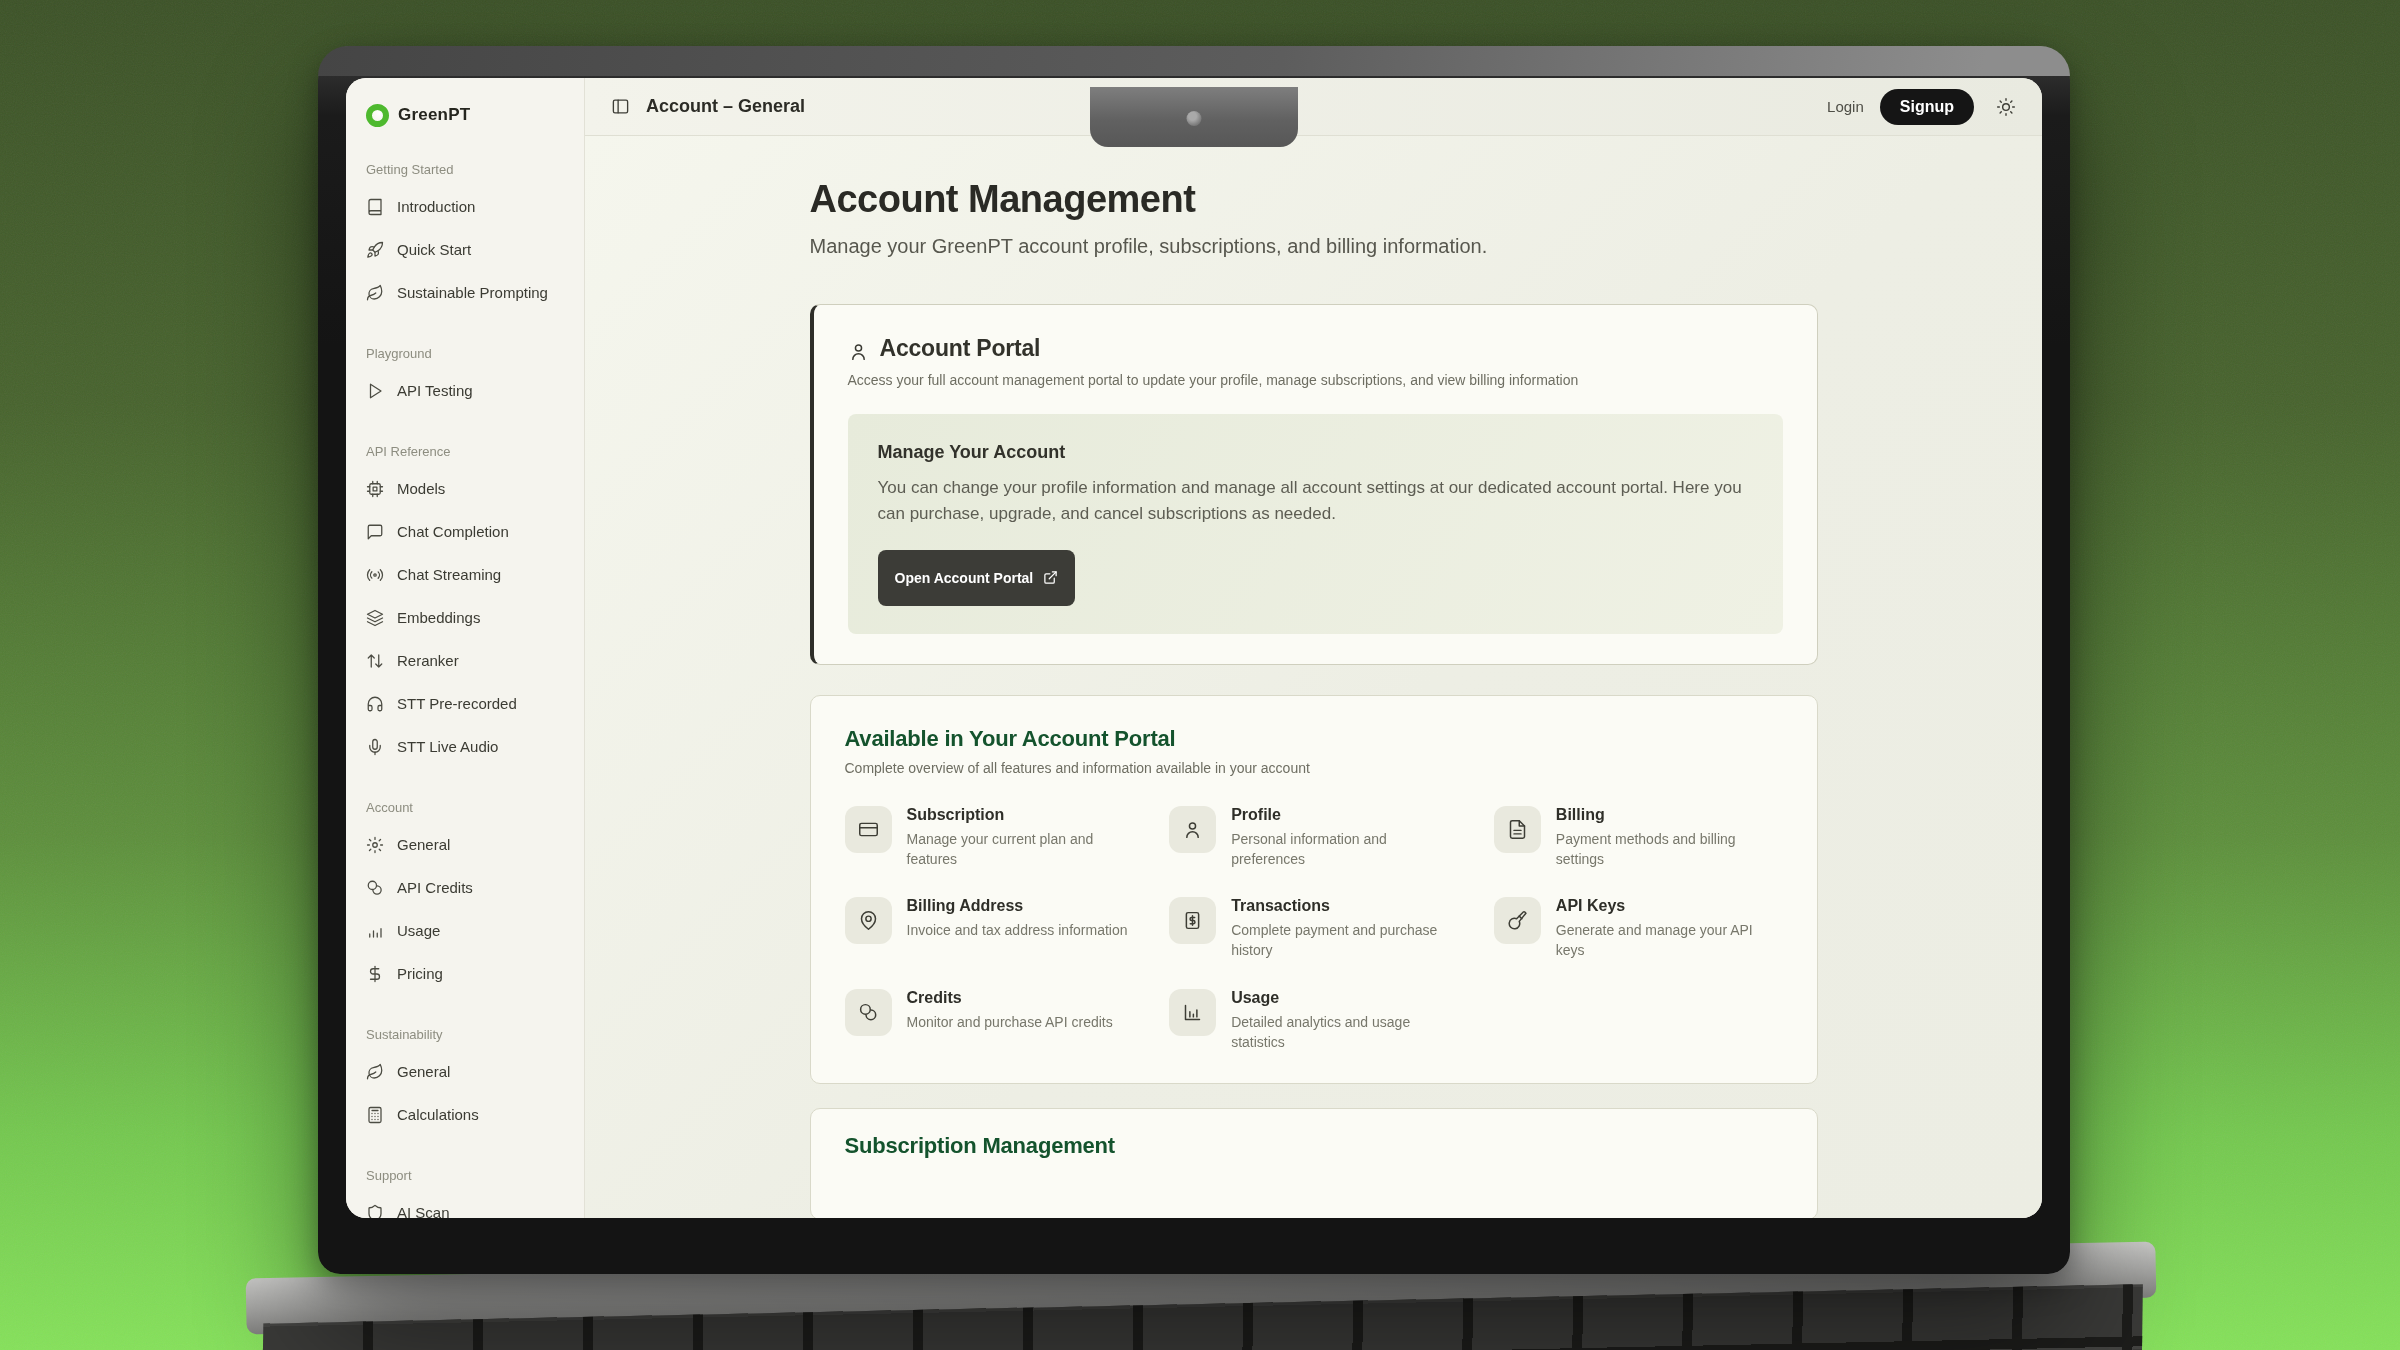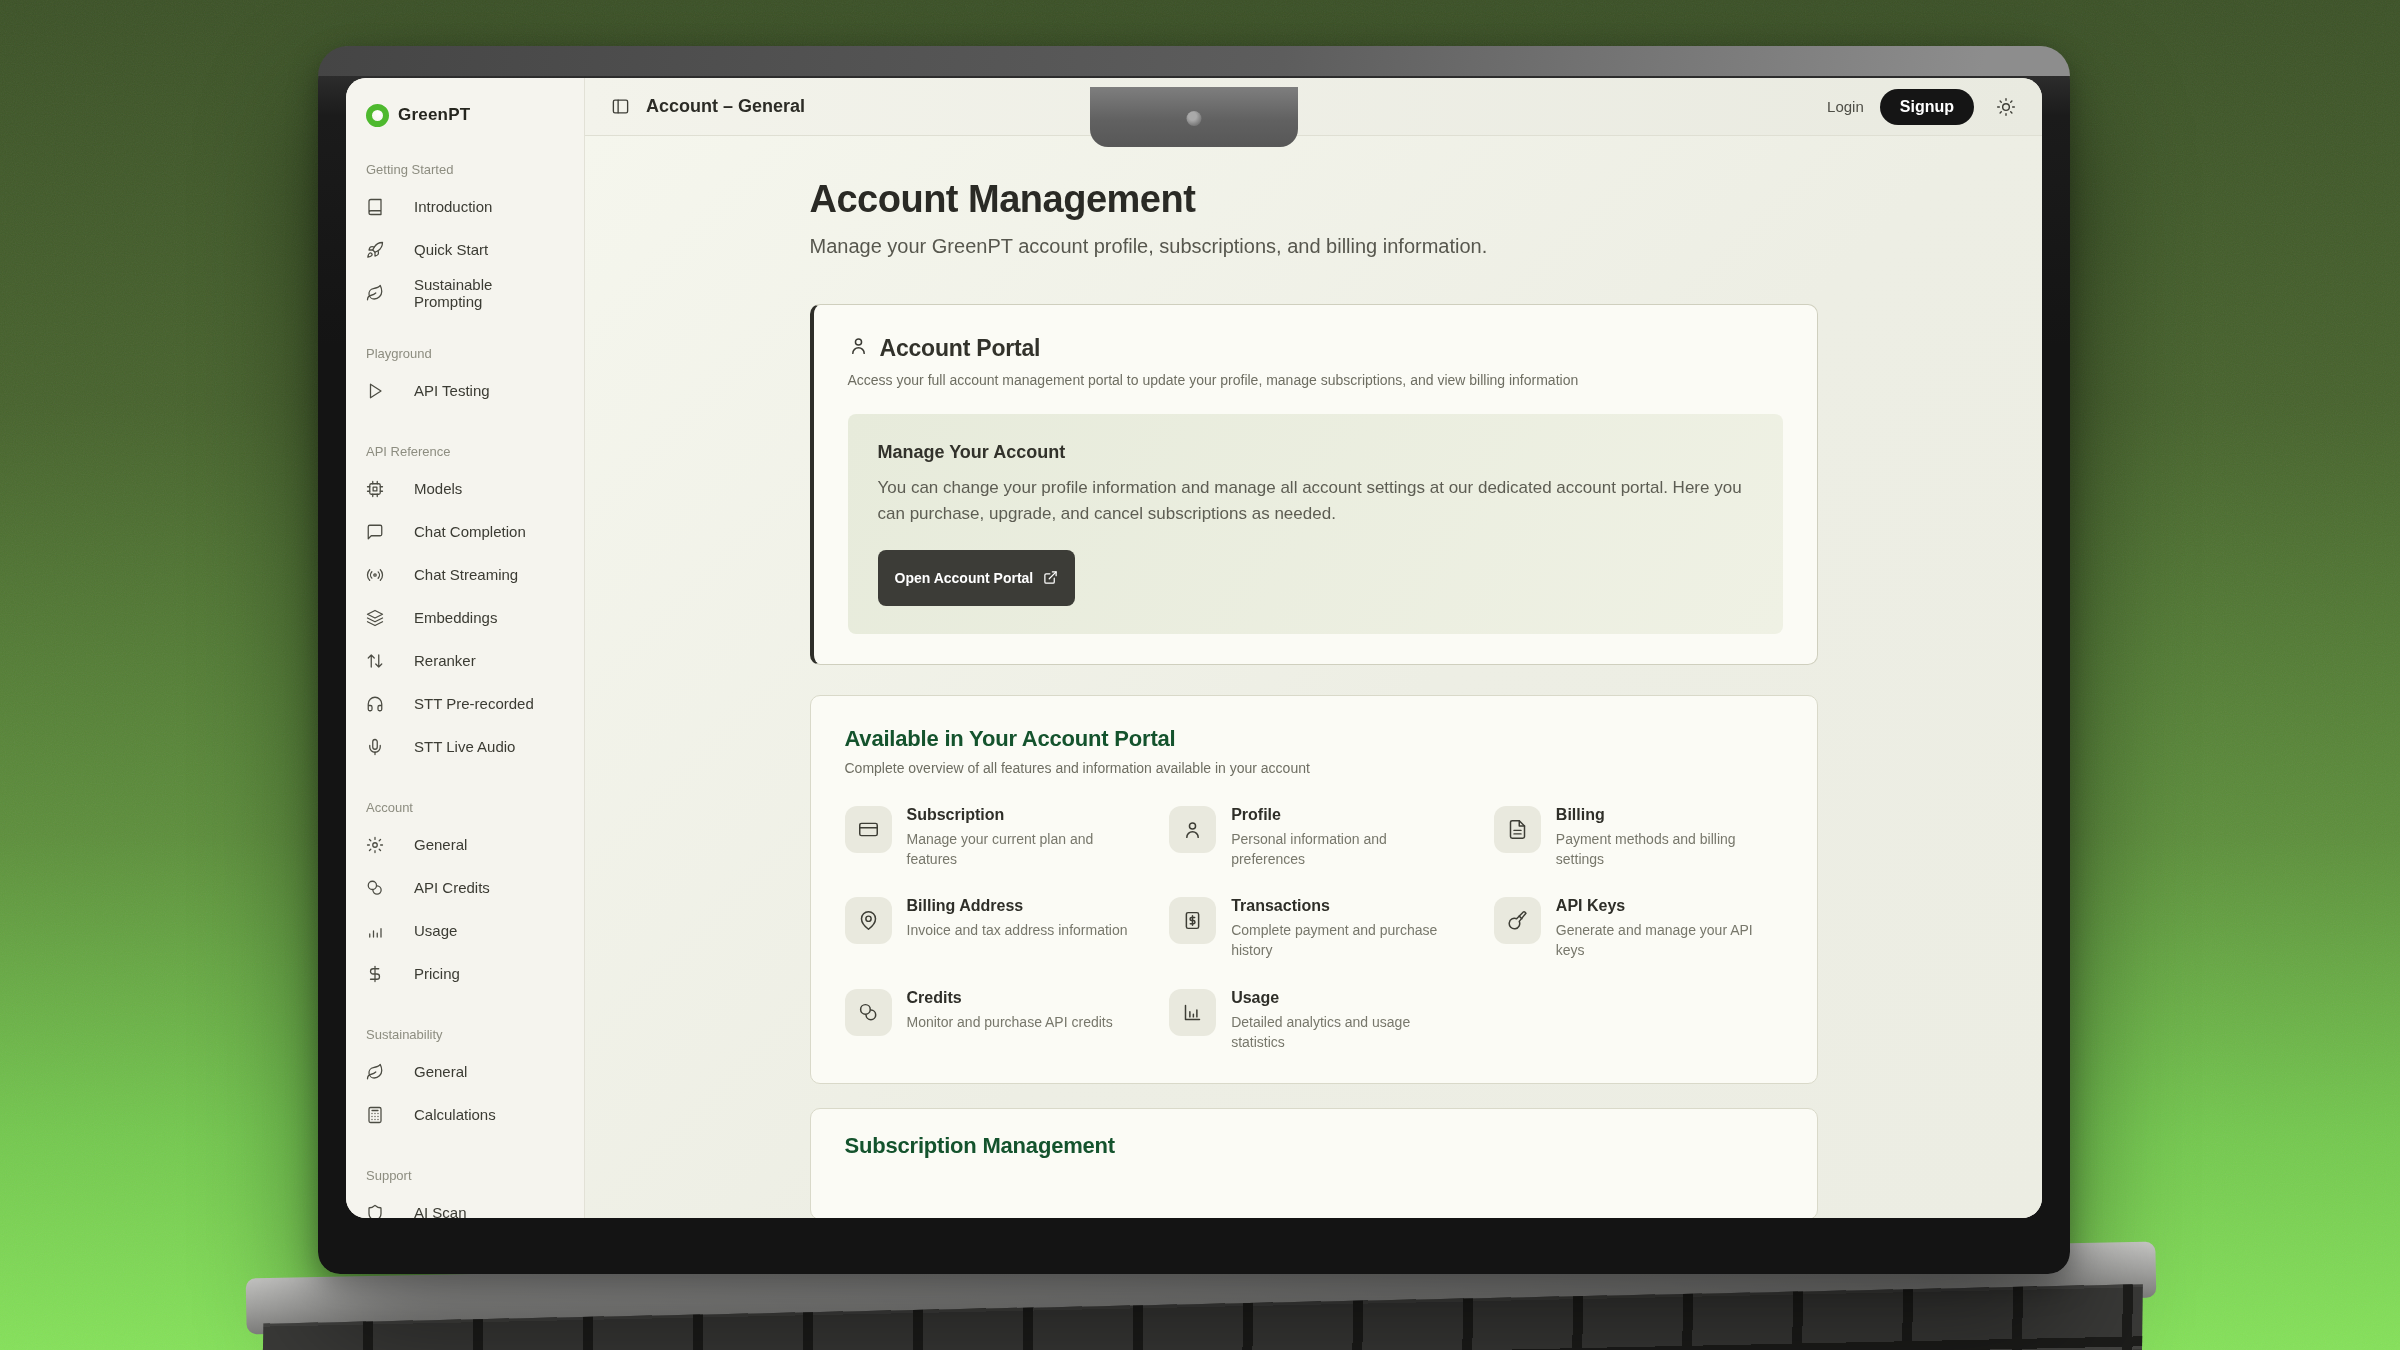--- a/index.html
+++ b/index.html
@@ -31,42 +31,42 @@
 
   
   .sidebar { width:239px; flex:0 0 239px; background:#f5f4ee; border-right:1px solid #e2e1d6;
              padding:22px 20px; overflow:hidden; }
   .logo-row { display:flex; align-items:center; gap:9px; height:30px; }
   .logo-ring { width:23px; height:23px; border:6px solid #4eb92e; border-radius:50%;
                background:radial-gradient(circle at 65% 30%, #fff, #f2f2ec); }
   .logo-text { font-size:17px; font-weight:700; color:#26261f; letter-spacing:.2px; }
   .nav-section { margin-top:32px; }
   .nav-label { font-size:13px; color:#8d8d80; margin-bottom:8px; }
-  .nav-item { display:flex; align-items:center; gap:30px; height:43px; color:#3b3b33; font-size:15px; cursor:pointer; }
+  .nav-item { display:flex; align-items:center; gap:13px; height:43px; color:#3b3b33; font-size:15px; cursor:pointer; }
   .ic { width:18px; height:18px; stroke:#4c4c43; stroke-width:1.7; fill:none; stroke-linecap:round; stroke-linejoin:round; flex:0 0 auto; }
 
   .right-col { flex:1; display:flex; flex-direction:column; min-width:0; }
   .topbar { height:58px; flex:0 0 58px; display:flex; align-items:center; gap:16px; padding:0 26px;
             background:linear-gradient(90deg,#f3f3eb,#e9eae0); border-bottom:1px solid #dfdfd3; }
   .topbar-title { font-size:18px; font-weight:700; color:#2c2c26; }
   .topbar-spacer { flex:1; }
   .login { font-size:15px; color:#4e4e46; cursor:pointer; }
   .signup { background:#151515; color:#fff; font-size:16px; font-weight:700; padding:9px 20px;
             border-radius:999px; border:none; cursor:pointer; font-family:inherit; }
   .theme-ic { width:20px; height:20px; stroke:#3f3f38; stroke-width:1.7; fill:none; stroke-linecap:round; margin-left:6px; cursor:pointer; }
   .panel-ic { width:19px; height:19px; stroke:#3f3f38; stroke-width:1.7; fill:none; stroke-linecap:round; stroke-linejoin:round; cursor:pointer; }
 
   .main { flex:1; overflow:hidden; background:linear-gradient(135deg,#f5f6ed 0%,#edeee4 55%,#ecede3 100%); }
   .content { width:1008px; margin:0 auto; padding-top:42px; }
   h1.page-title { font-size:38px; font-weight:700; color:#2a2a25; letter-spacing:-.5px; }
   .page-sub { margin-top:14px; font-size:20px; color:#57574e; }
 
   .card { background:#fbfbf5; border:1px solid #d9d9c9; border-radius:10px; }
   .card-portal { margin-top:46px; border:1px solid #cfcfbe; border-left:4px solid #2e2e29; padding:30px 34px; }
-  .card-head { display:flex; align-items:flex-start; gap:11px; }
+  .card-head { display:flex; align-items:flex-end; gap:11px; }
   .card-head .ic { width:21px; height:21px; stroke:#3a3a33; }
   .card-title { font-size:23px; font-weight:600; color:#32322b; letter-spacing:-.2px; }
   .card-desc { margin-top:10px; font-size:14px; color:#6e6e62; }
   .inner-box { margin-top:26px; background:linear-gradient(120deg,#e7ebdb,#eff1e4); border-radius:8px; padding:28px 30px; }
   .inner-title { font-size:18px; font-weight:600; color:#32322b; }
   .inner-body { margin-top:12px; font-size:17px; line-height:1.55; color:#5d5d53; max-width:880px; }
   .portal-btn { margin-top:22px; display:inline-flex; align-items:center; gap:10px; background:#3c3c37; color:#fff;
                 font-size:14px; font-weight:700; padding:20px 17px; border-radius:8px; border:none; cursor:pointer; font-family:inherit; }
   .portal-btn .ic { width:15px; height:15px; stroke:#fff; stroke-width:2; }
 

